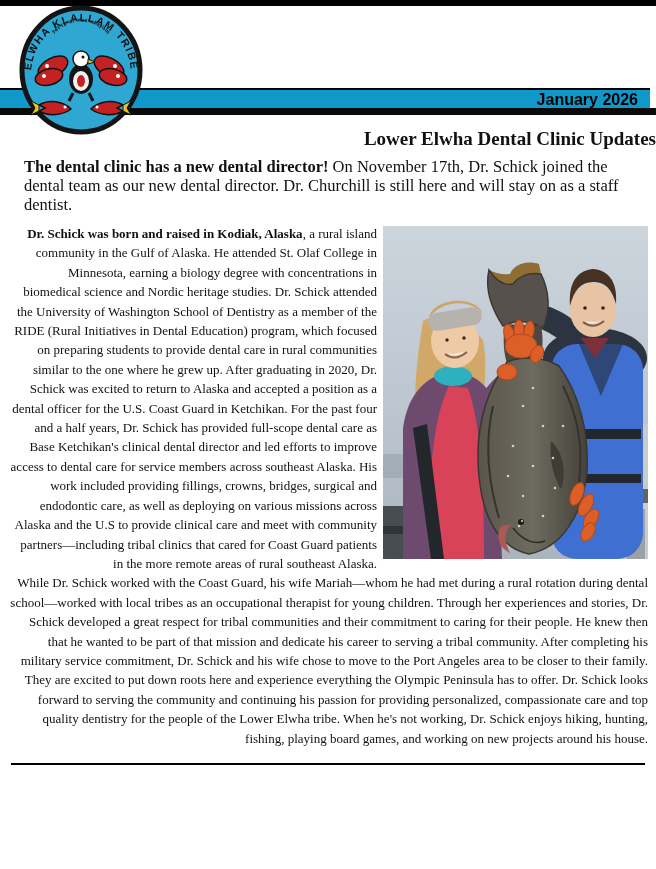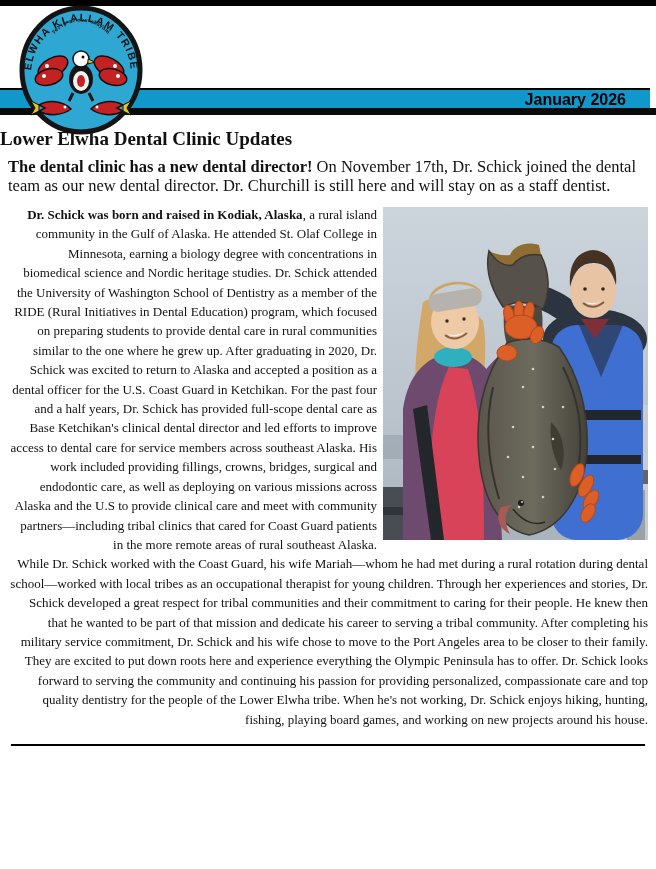--- a/index.html
+++ b/index.html
@@ -12,30 +12,30 @@
   .nl-title{
     position:absolute;left:149px;top:12px;white-space:nowrap;
     font-family:"DejaVu Sans", sans-serif;font-weight:bold;font-size:48px;
     letter-spacing:-1px;color:#0b0b0b;
   }
   .band{
     position:absolute;top:88px;left:0;width:650px;height:21px;background:#0f98c9;
     border-top:2px solid #000;box-sizing:border-box;
   }
   .band-date{
-    position:absolute;right:24px;top:0;height:19px;line-height:19px;
+    position:absolute;right:12px;top:0;height:19px;line-height:19px;
     font-family:"Liberation Sans", sans-serif;font-weight:bold;font-size:16px;color:#000;
   }
   .band-shadow{position:absolute;top:108px;left:0;width:656px;height:7px;background:#0a0a0a;}
   .logo{position:absolute;left:19px;top:5px;width:124px;height:130px;z-index:5;}
   .page-heading{
-    text-align:left;font-weight:bold;font-size:19px;line-height:21px;margin:14px 0 0 0;
+    text-align:right;font-weight:bold;font-size:19px;line-height:21px;margin:14px 0 0 0;
   }
   .content{padding:0 8px;}
-  .intro{margin:8px 0 0 0;font-size:16.5px;line-height:19px;}
+  .intro{margin:8px 0 0 16px;font-size:16.5px;line-height:19px;}
   .article{margin:10px 0 0 0;font-size:13px;line-height:19.4px;text-align:right;}
   .photo-float{
     float:right;width:265px;height:333px;margin:2px 0 4px 6px;
     display:block;
   }
   .photo-float svg{display:block;width:265px;height:333px;}
   .divider{border:none;border-top:2px solid #000;margin:15px 3px 0 3px;}
 </style>
 </head>
 <body>

